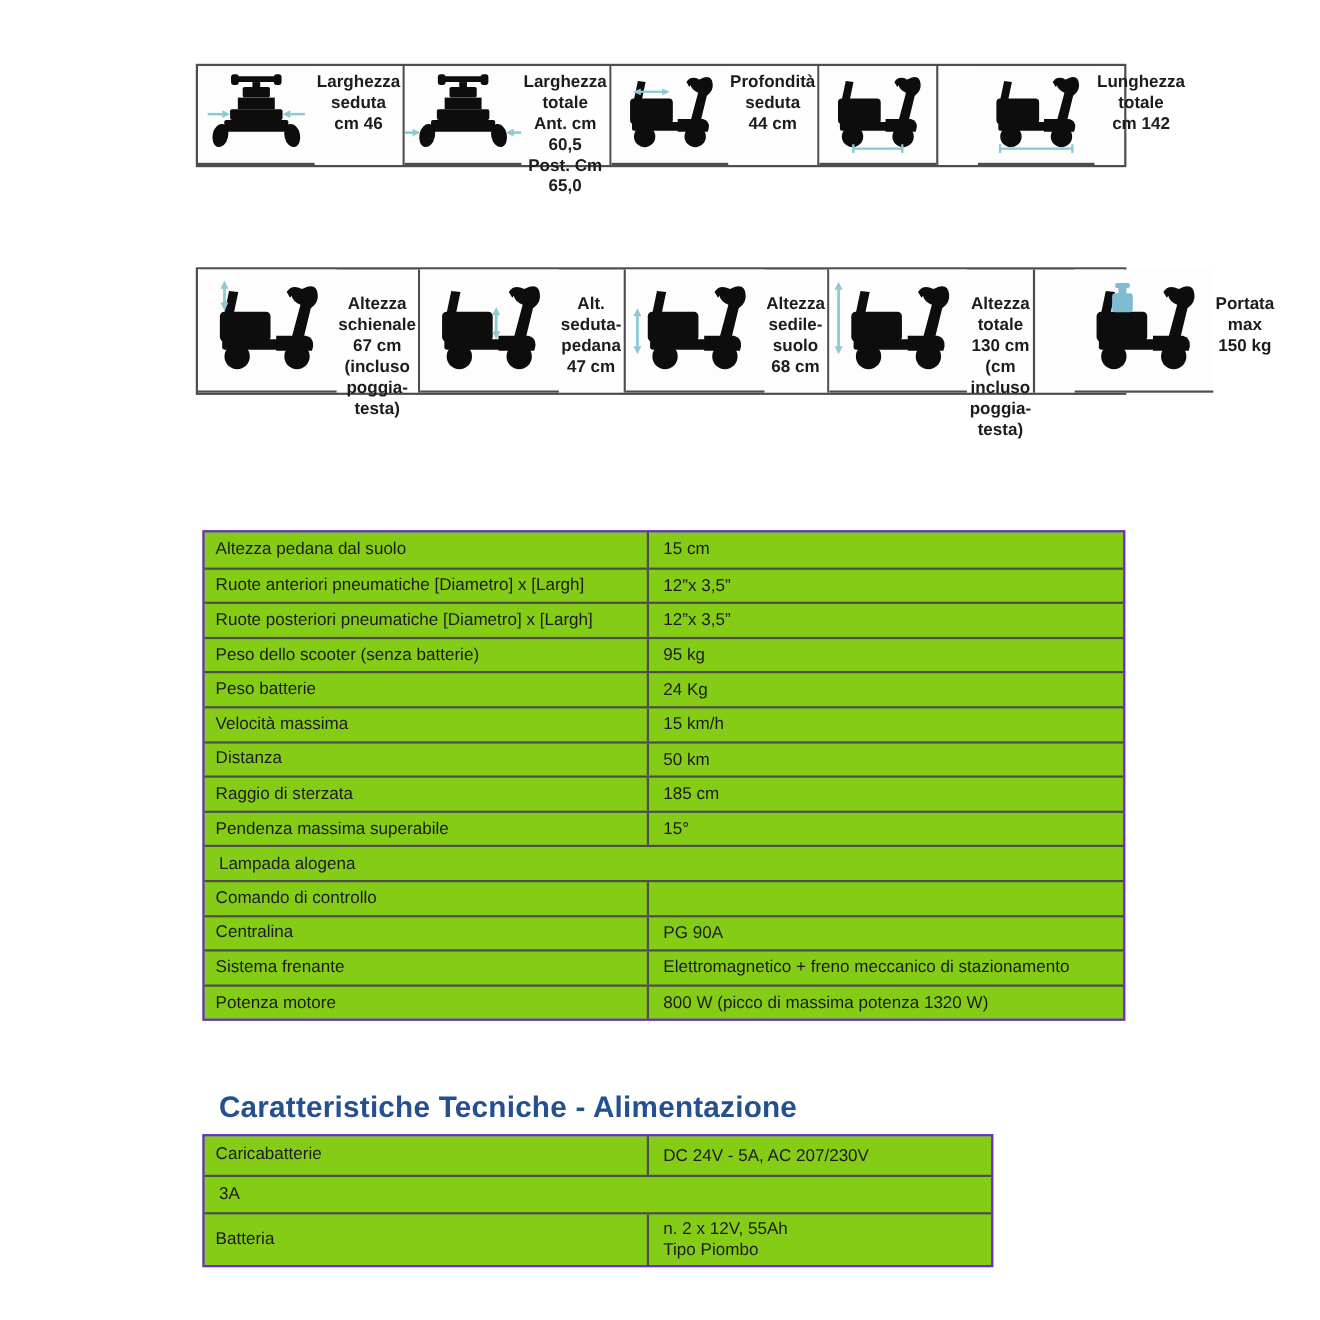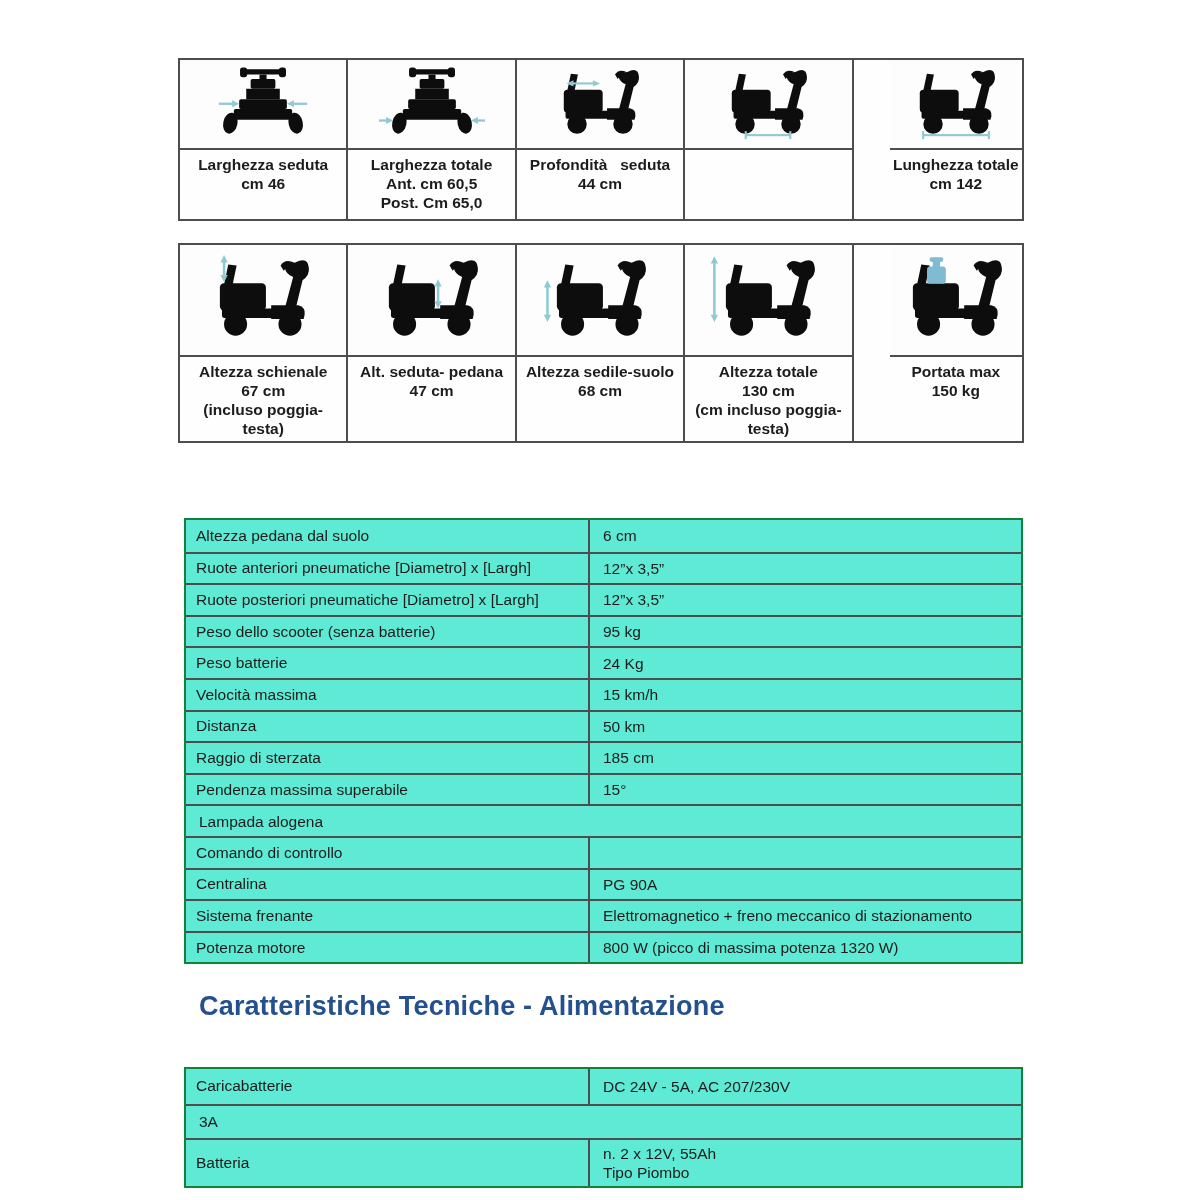--- a/index.html
+++ b/index.html
@@ -16,52 +16,51 @@
   
   .card-table {
     position: absolute;
     display: grid;
     grid-template-columns: repeat(5, 1fr);
     border: 2px solid #4d4d4d;
     background: #fefefe;
   }
   #cards-row1 { left: 178px; top: 58px;  width: 846px; }
   #cards-row2 { left: 178px; top: 243px; width: 846px; }
-  .card { display: flex; flex-direction: column; border-right: 2px solid #4d4d4d; }
+  .card { display: flex; flex-direction: row; border-right: 2px solid #4d4d4d; }
   .card:last-child { border-right: none; padding-left: 36px; }
   .icon-box {
     border-bottom: 2px solid #4d4d4d;
     display: flex; align-items: center; justify-content: center;
     background: #fdfdfd;
   }
   #cards-row1 .icon-box { height: 90px; }
   #cards-row2 .icon-box { height: 112px; }
   #cards-row1 .dim-svg { height: 76px; width: auto; }
   #cards-row2 .dim-svg { height: 90px; width: auto; }
   .label-box {
     text-align: center;
     font-weight: bold;
     font-size: 15.5px;
     line-height: 19px;
     padding: 5px 2px 2px 2px;
     white-space: pre-wrap;
   }
   #cards-row1 .label-box { height: 69px; }
-  #cards-row2 .label-box { height: 84px; }
+  #cards-row2 .label-box { height: 84px; margin-top: 17px; }
   .card-line { white-space: pre-wrap; }
 
   
   .spec-table {
     position: absolute;
-    border: 2px solid #15803d;
-    background: #5eead4;
-    margin-top: 36px;
+    border: 2px solid #6d28d9;
+    background: #84cc16;
   }
   #spec-table  { left: 184px; top: 482px;  width: 839px; }
-  #power-table { left: 184px; top: 1031px; width: 839px; }
+  #power-table { left: 184px; top: 1031px; width: 719px; }
   .spec-row { display: grid; grid-template-columns: 404px 1fr; }
   .spec-row + .spec-row { border-top: 2px solid #4d4d4d; }
   .spec-label {
     border-right: 2px solid #4d4d4d;
     display: flex; align-items: center;
     padding: 4px 10px;
     font-size: 15.5px;
   }
   .spec-value {
     display: flex; flex-direction: column; justify-content: center;
@@ -316,21 +315,21 @@
             </svg></span>
       </div>
       <div class="label-box"><div class="card-line">Portata max</div><div class="card-line">150 kg</div></div>
     </div>
     </div>
 
   <div class="spec-table" id="spec-table">
     <div class="spec-row">
       <div class="spec-label">Altezza pedana dal suolo</div>
       <div class="spec-value">
-          <div>6 cm</div>
+          <div>15 cm</div>
         </div>
     </div>
     <div class="spec-row">
       <div class="spec-label">Ruote anteriori pneumatiche [Diametro] x [Largh]</div>
       <div class="spec-value">
           <div>12”x 3,5”</div>
         </div>
     </div>
     <div class="spec-row">
       <div class="spec-label">Ruote posteriori pneumatiche [Diametro] x [Largh]</div>

